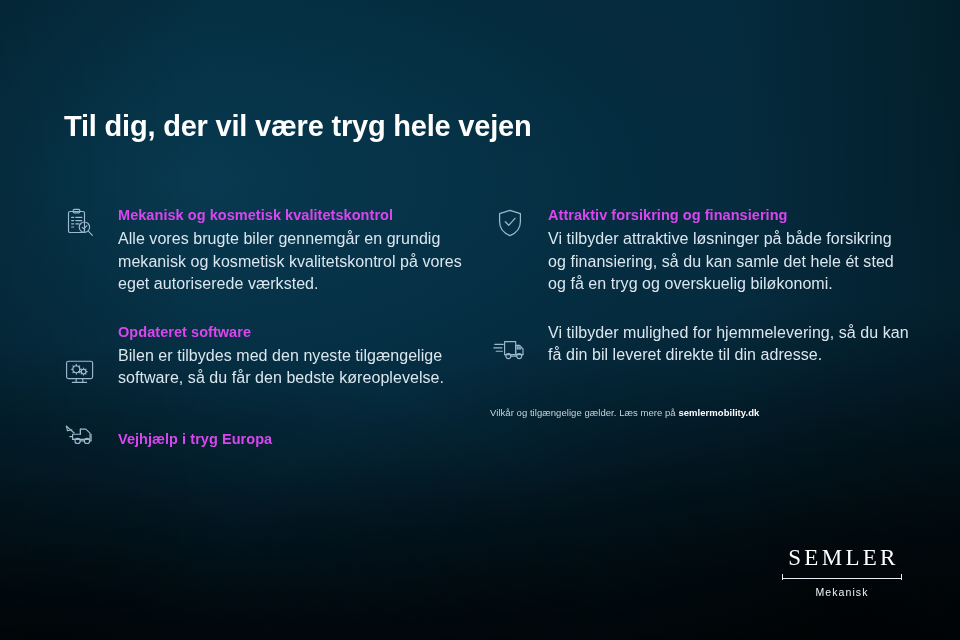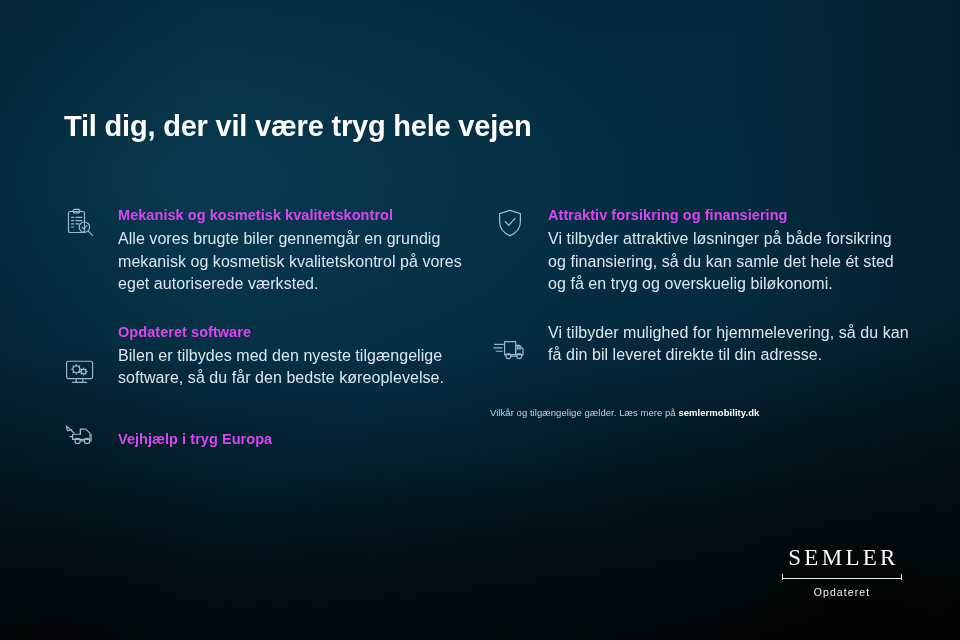--- a/index.html
+++ b/index.html
@@ -194,17 +194,17 @@
       <div><span>Vilkår og tilgængelige gælder. Læs mere på </span><b>semlermobility.dk</b></div>
     </div>
 
     <div class="logo">
       <div class="logo-word">SEMLER</div>
       <div class="logo-rule">
         <span class="cap cap-l"></span>
         <span class="bar"></span>
         <span class="cap cap-r"></span>
       </div>
-      <div class="logo-sub">Opdateret</div>
+      <div class="logo-sub">Mekanisk</div>
     </div>
 
   </div>
 </div>
 
 </body></html>

